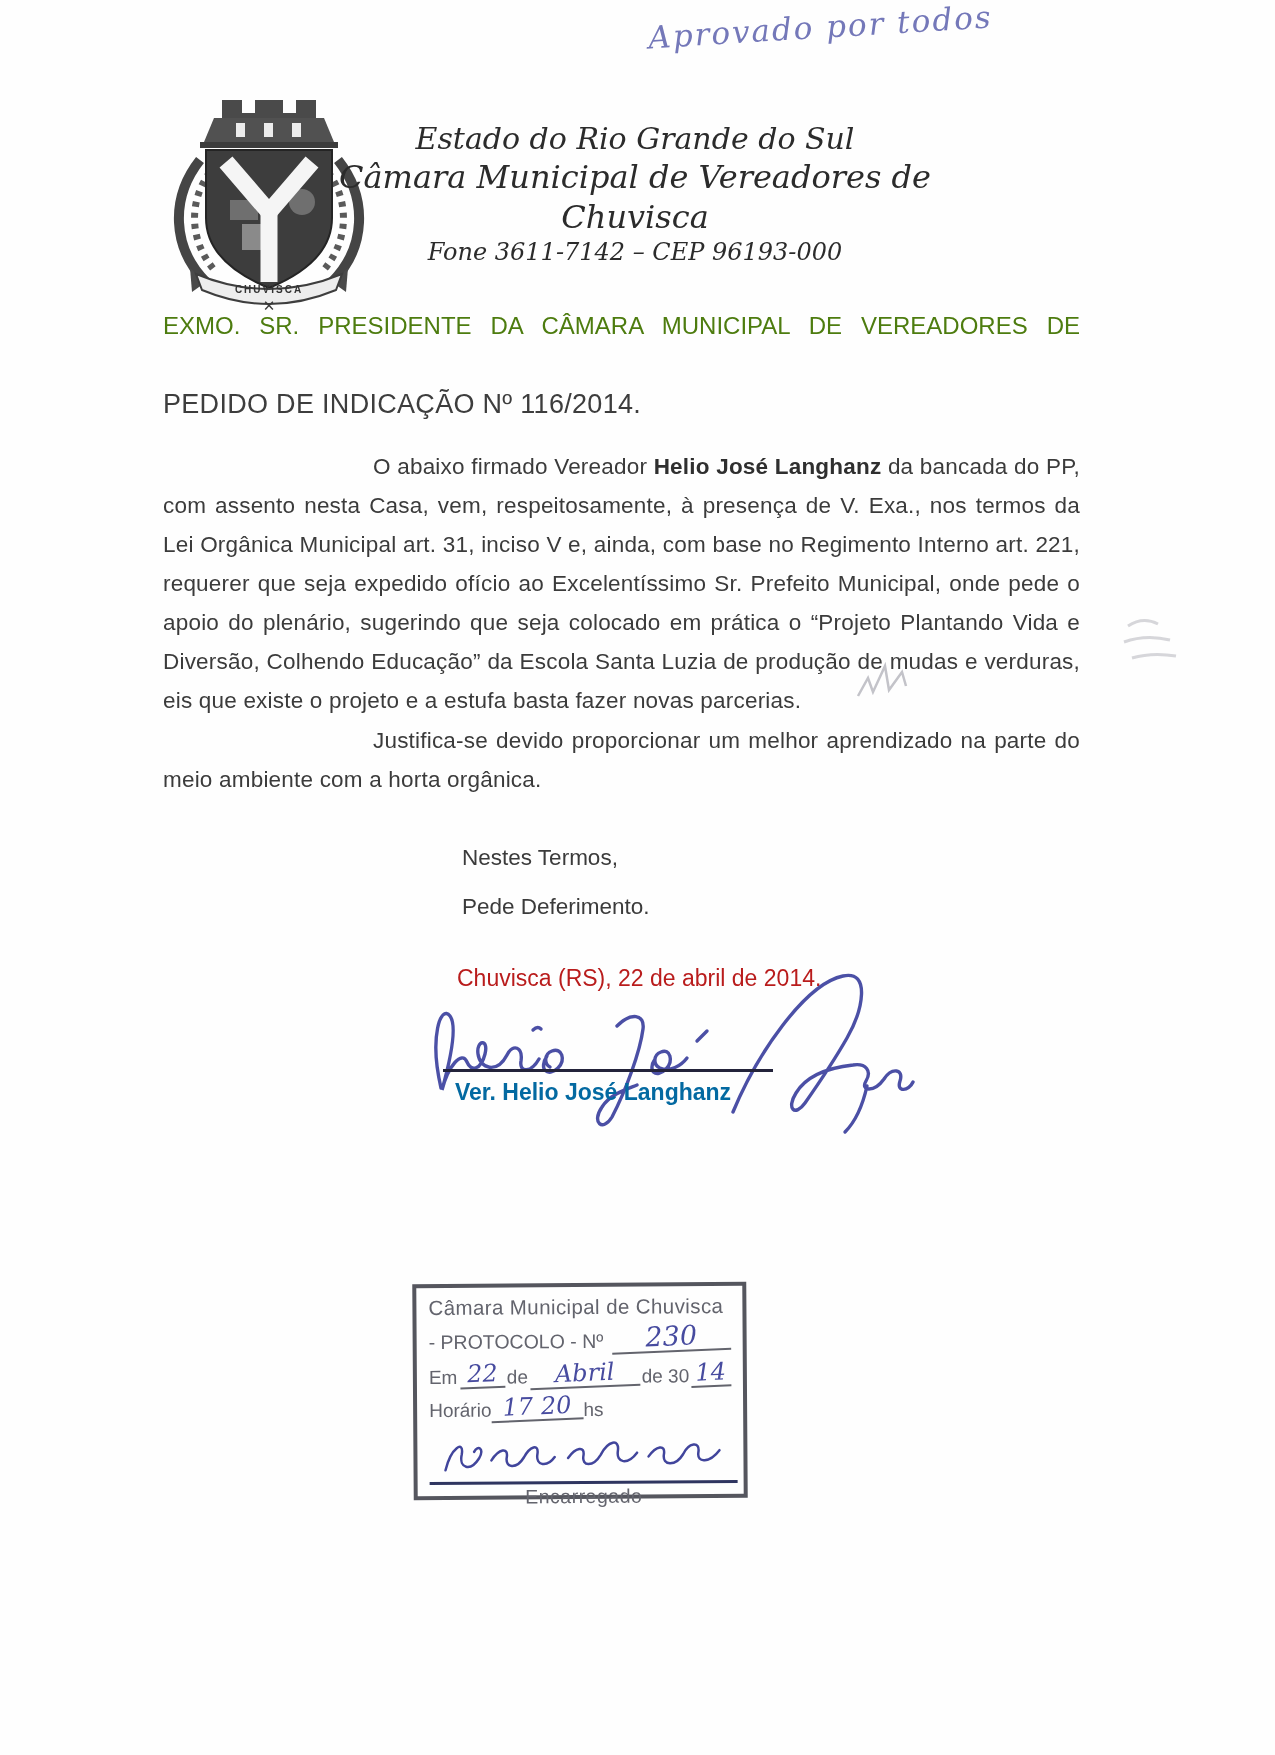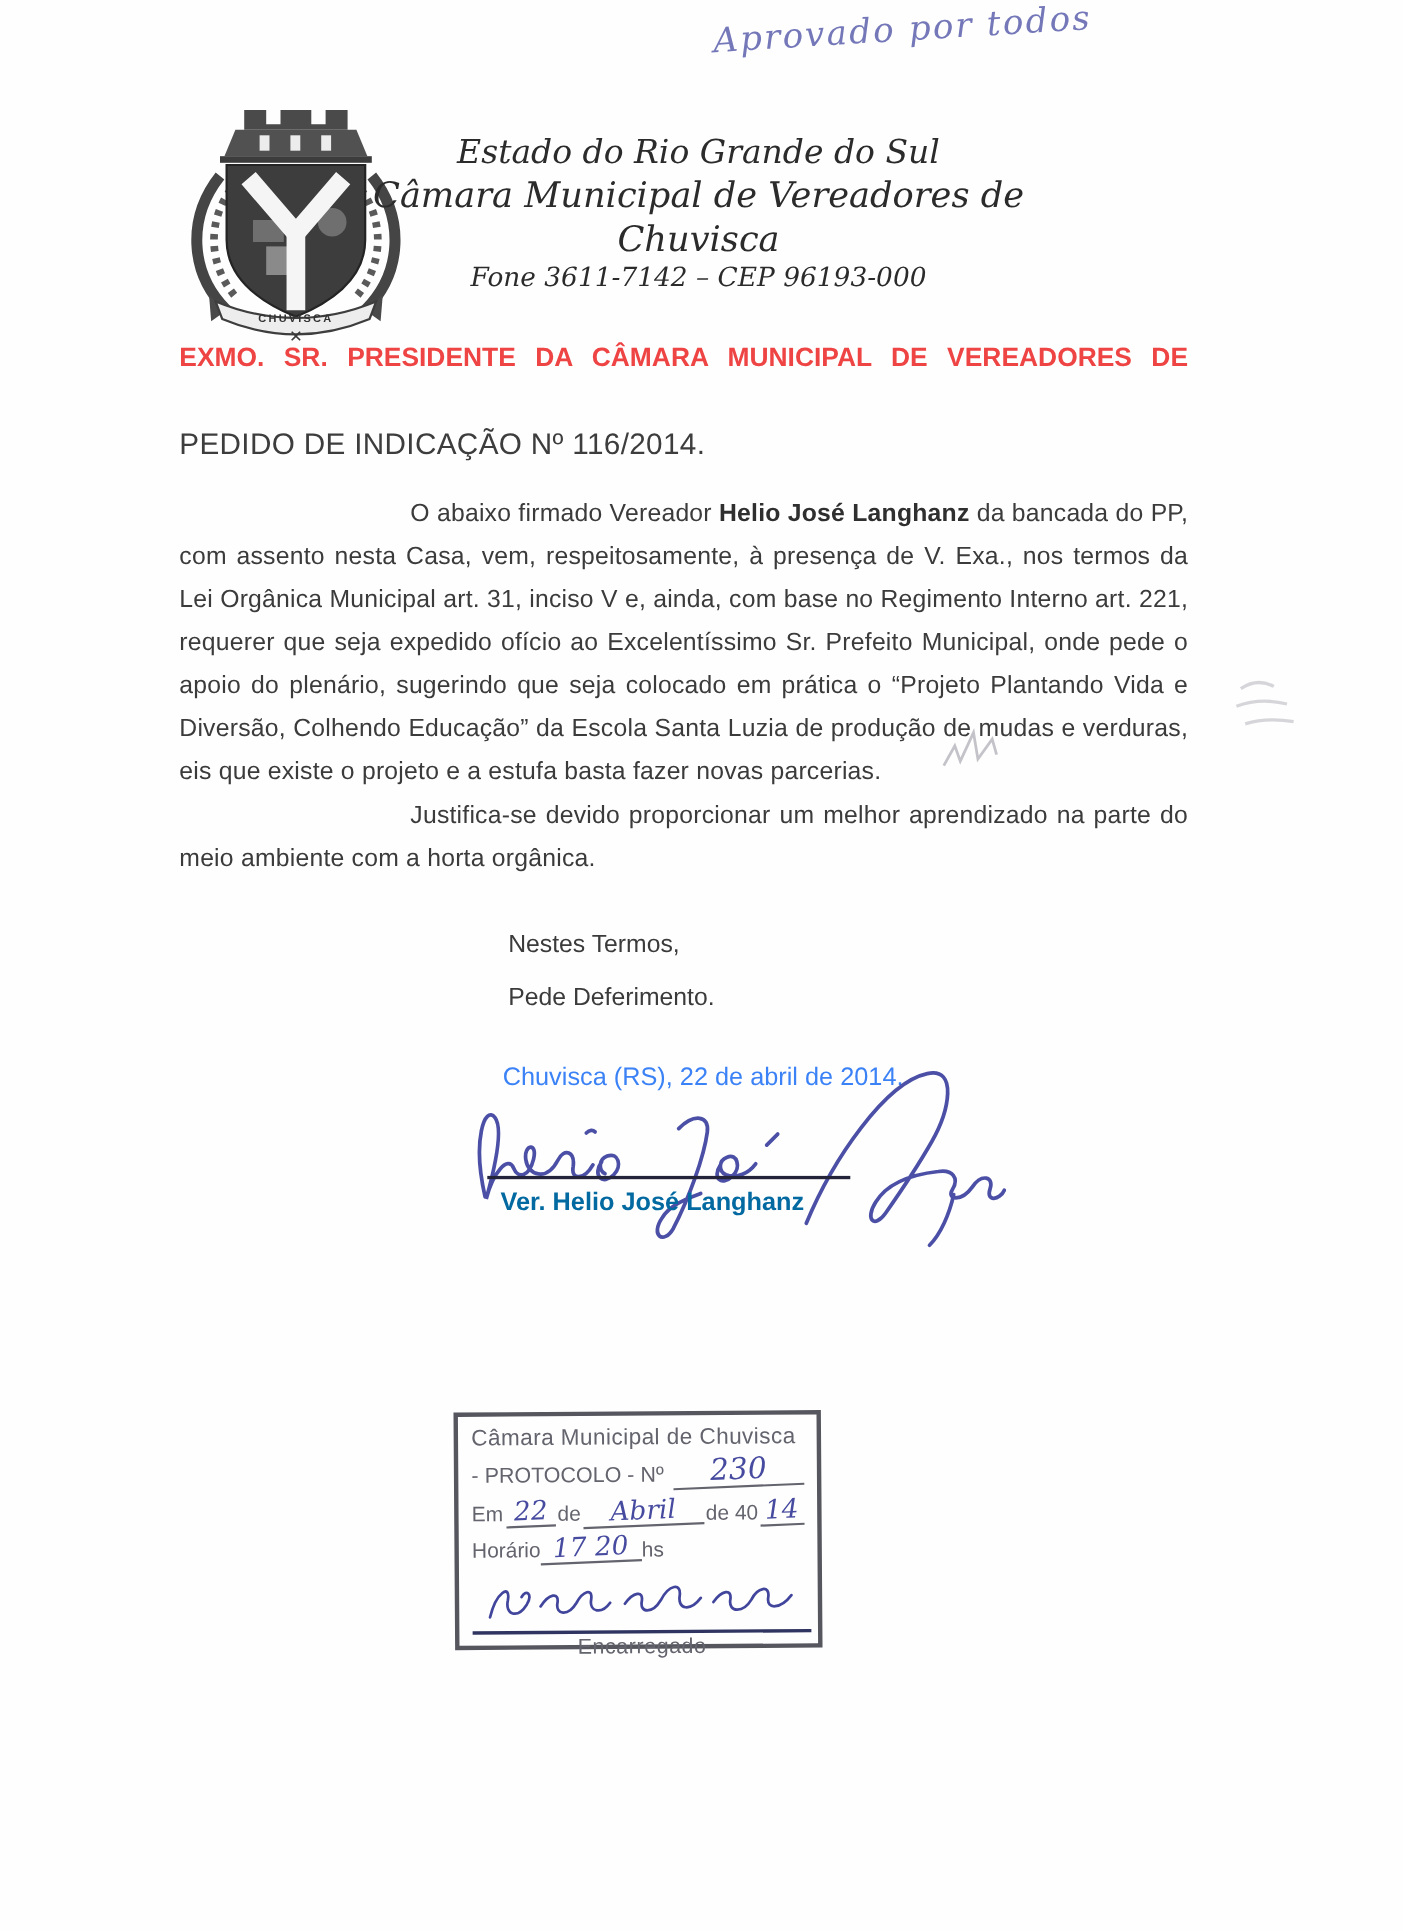--- a/index.html
+++ b/index.html
@@ -17,36 +17,36 @@
   
   .crest{position:absolute;left:163px;top:90px;width:212px;height:222px;}
   
   .letterhead{position:absolute;left:295px;top:120px;width:680px;text-align:center;
     font-family:"DejaVu Serif",serif;font-style:italic;font-weight:normal;color:#2b2b2b;}
   .lh-state{font-size:30px;line-height:37px;}
   .lh-chamber{font-size:32px;line-height:40px;}
   .lh-address{font-size:29px;line-height:36px;}
   .lh-phone{font-size:24px;line-height:31px;}
   
-  .addressee{position:absolute;left:163px;top:307px;width:917px;font-weight:bold;
-    font-size:24px;line-height:37px;color:#ef4444;}
+  .addressee{position:absolute;left:163px;top:307px;width:917px;font-weight:normal;
+    font-size:24px;line-height:37px;color:#4d7c0f;}
   .addr1{text-align:justify;text-align-last:justify;}
   
   .doc-title{position:absolute;left:163px;top:389px;font-size:27px;color:#3d3d3d;letter-spacing:.3px;}
   
   .body-p{position:absolute;left:163px;width:917px;font-size:22.5px;line-height:39px;
     text-align:justify;text-indent:210px;color:#3b3b3b;letter-spacing:.2px;margin:0;}
   .p1{top:447px;}
   .p2{top:721px;}
   .body-p b{color:#2f2f2f;}
   
   .closing{position:absolute;left:462px;font-size:22.5px;color:#3b3b3b;}
   .c1{top:845px;}
   .c2{top:894px;}
-  .dateline{position:absolute;left:457px;top:965px;font-size:23px;color:#3b82f6;}
+  .dateline{position:absolute;left:457px;top:965px;font-size:23px;color:#b91c1c;}
   
   .sig-svg{position:absolute;left:415px;top:970px;width:500px;height:172px;}
   .sig-line{position:absolute;left:443px;top:1069px;width:330px;height:3px;background:#23233a;}
   .signatory{position:absolute;left:455px;top:1079px;font-size:23px;font-weight:bold;color:#0369a1;}
   
   .smudge{position:absolute;opacity:.75;}
   
   .stamp{
     position:absolute;left:413px;top:1283px;width:334px;height:216px;
     border:4px solid #55565e;transform:rotate(-0.4deg);
@@ -149,21 +149,21 @@
     <div class="s-r1">Câmara Municipal de Chuvisca</div>
     <div class="s-r2">
       <span>- PROTOCOLO - Nº</span>
       <span class="hw hw-num">230</span>
     </div>
     <div class="s-r3">
       <span>Em</span>
       <span class="hw hw-day">22</span>
       <span>de</span>
       <span class="hw hw-month">Abril</span>
-      <span>de 40</span>
+      <span>de 30</span>
       <span class="hw hw-year">14</span>
     </div>
     <div class="s-r4">
       <span>Horário</span>
       <span class="hw hw-time">17 20</span>
       <span>hs</span>
     </div>
     <div class="s-sig" title="Schirle Cristine Finkenauer">
       <svg viewBox="0 0 306 48" width="306" height="46">
         <path d="M10 40 C16 16 30 8 27 24 C24 38 36 42 45 28 C51 18 44 13 40 21 M58 30 C66 18 76 16 74 27 C72 38 84 40 92 27 C98 16 108 12 106 24 C104 36 116 38 124 27 M138 28 C146 17 156 15 154 26 C152 37 164 38 172 25 C180 10 192 8 190 21 C188 34 200 36 210 23 M222 27 C230 16 240 14 238 25 C236 37 250 38 258 25 C264 13 276 11 274 23 C272 35 286 34 296 21" stroke="#41459c" stroke-width="2.6" fill="none" stroke-linecap="round"></path>

